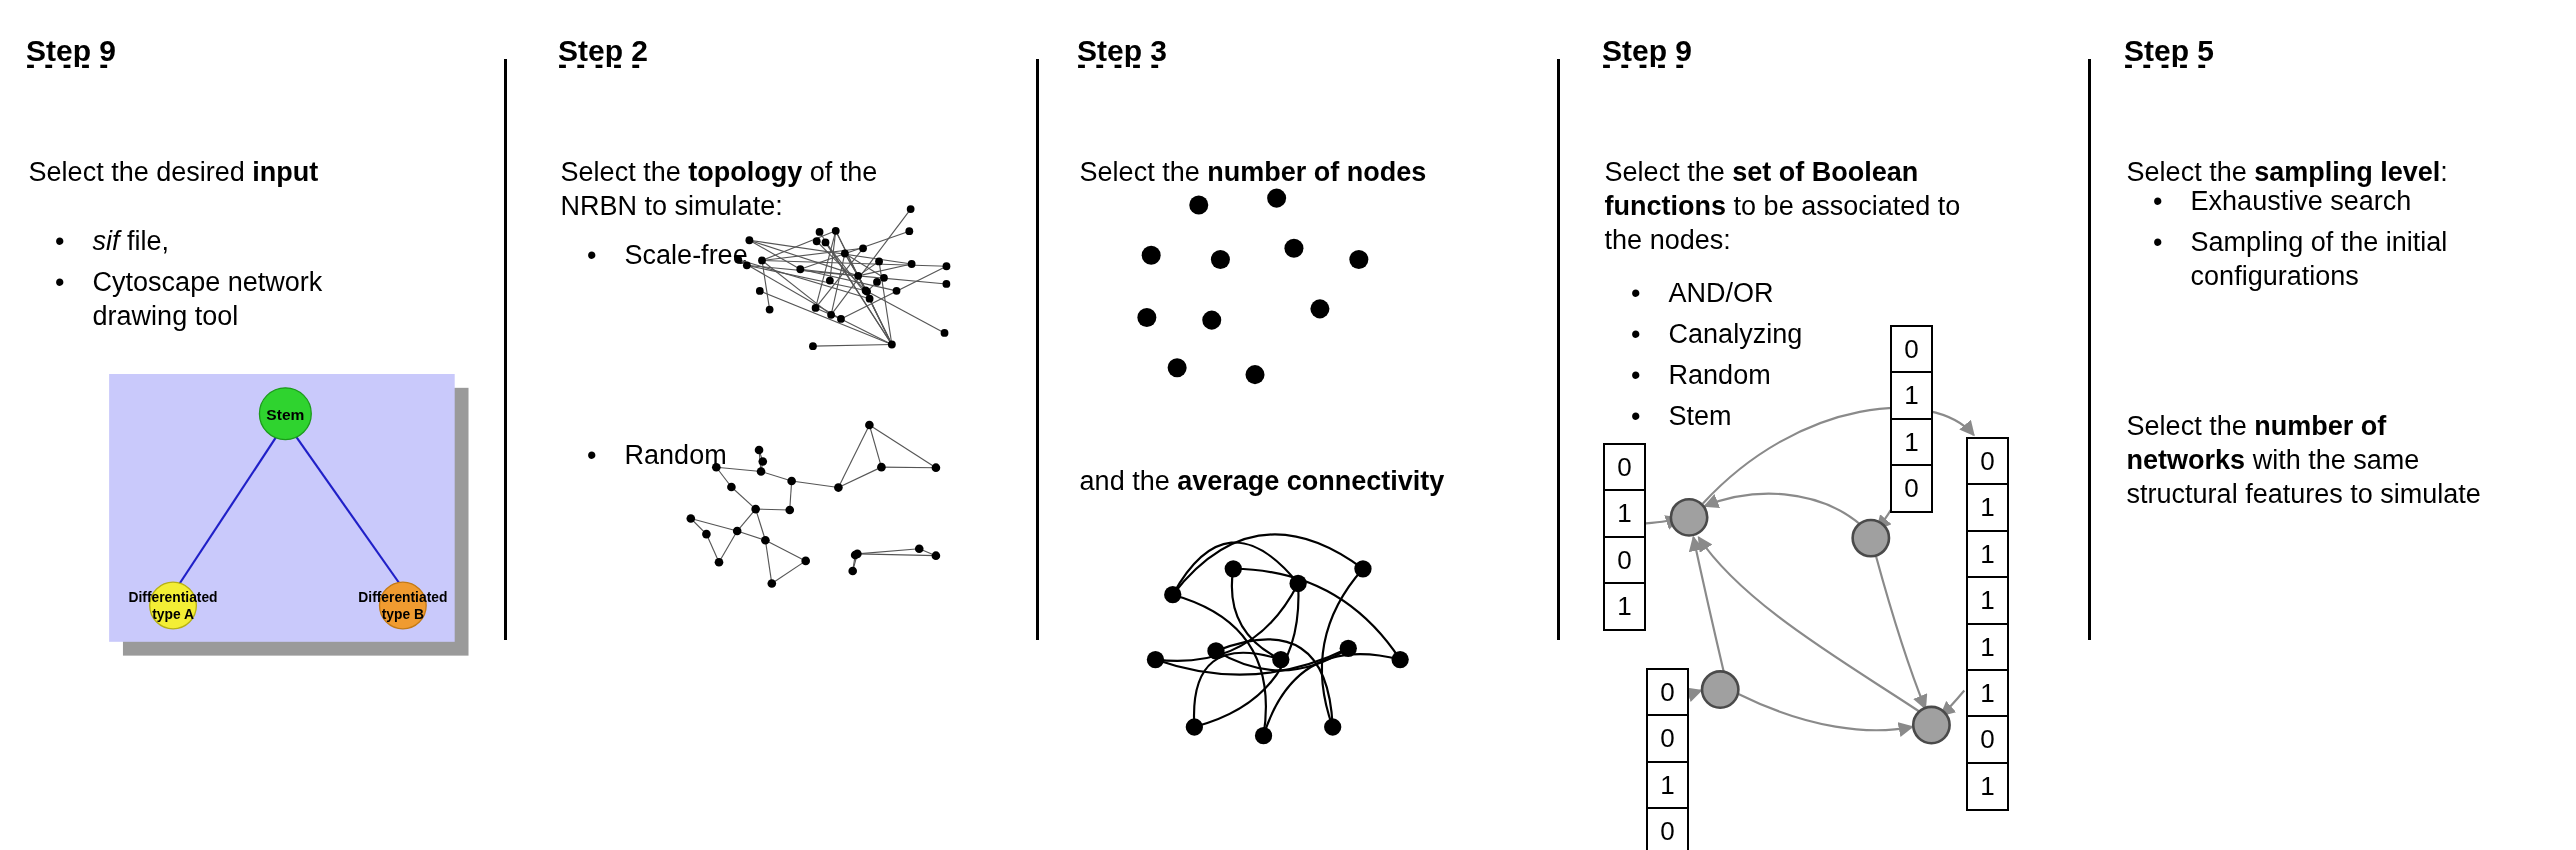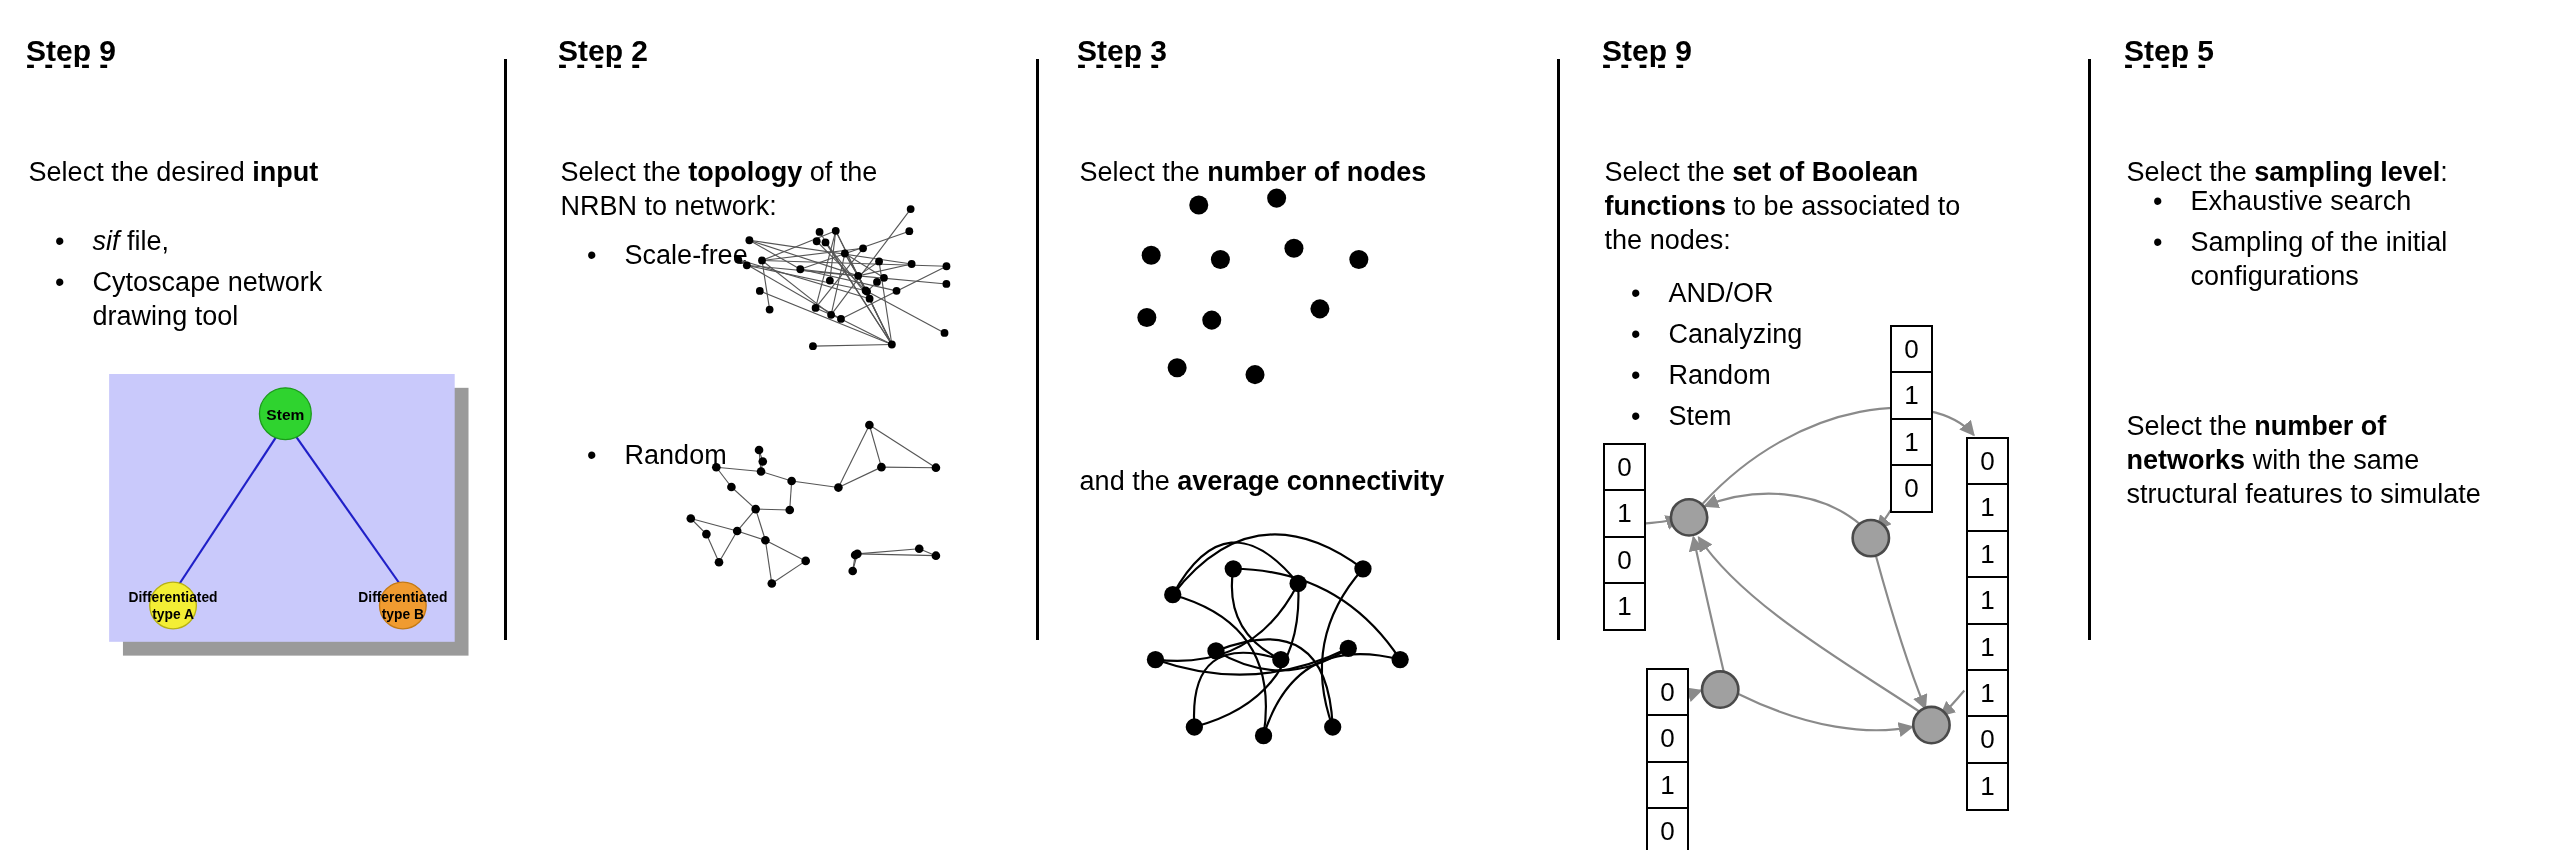--- a/index.html
+++ b/index.html
@@ -64,21 +64,21 @@
     <text x="340" y="264" text-anchor="middle" font-size="16" font-weight="bold">Differentiated</text>
     <text x="340" y="284" text-anchor="middle" font-size="16" font-weight="bold">type B</text>
   </svg>
 </div>
 
 <section class="col" style="left:558px;width:472px">
   <h2 class="step-title">Step 2</h2>
   <div class="dashes">- - - - -</div>
   <p class="para" style="top:128px;left:2.6px">
     <span class="line"><span>Select the </span><b>topology</b><span> of the</span></span>
-    <span class="line"><span>NRBN to network:</span><b></b><span></span></span>
+    <span class="line"><span>NRBN to simulate:</span><b></b><span></span></span>
   </p>
   <ul class="bullets" style="top:222px;left:2.6px;width:260px">
     <li><span>Scale-free</span></li>
     <li style="margin-top:166px"><span>Random</span></li>
   </ul>
 </section>
 
 <svg class="fig" style="left:711px;top:177px" width="277" height="215" viewBox="0 0 320 248" id="sf-svg">
     <line x1="208.92670376108578" y1="193.3067726787826" x2="170" y2="114" stroke="#555" stroke-width="1.3"></line>
     <line x1="154.64734688939976" y1="88.1725713720785" x2="170" y2="114" stroke="#555" stroke-width="1.3"></line>

